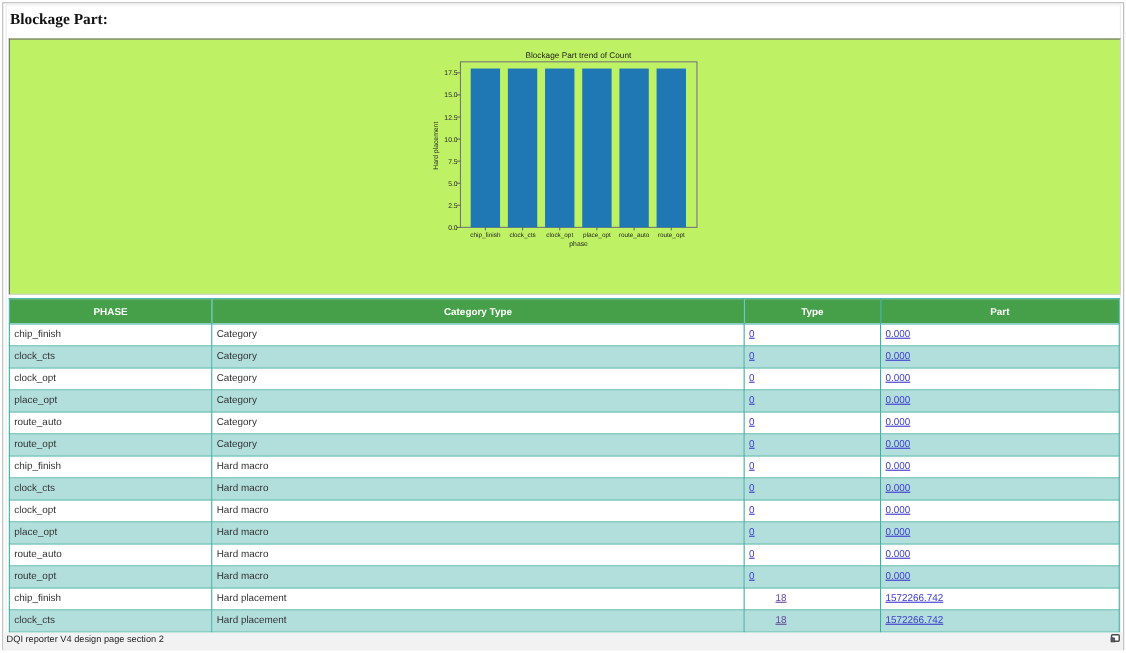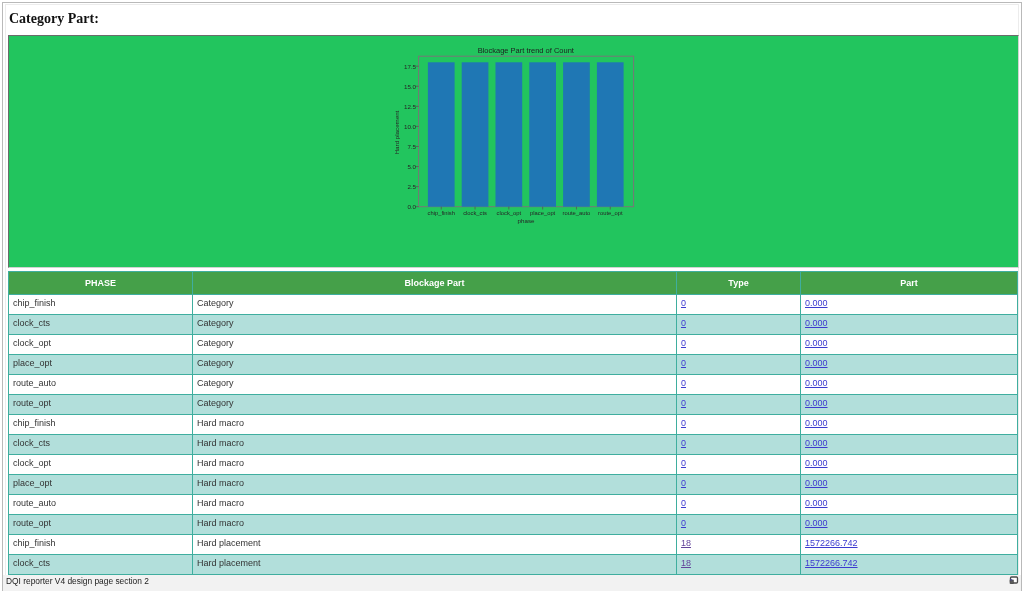--- a/index.html
+++ b/index.html
@@ -2,42 +2,42 @@
 <html><head>
 <meta charset="utf-8">
 <style>
   html,body{margin:0;padding:0;}
   body{width:1024px;height:594px;background:#fff;position:relative;overflow:hidden;
        font-family:"Liberation Sans",sans-serif;}
   .outer{position:absolute;left:2px;top:2px;width:1018px;height:587px;border:1px solid #b9b9b9;}
   .inner{position:absolute;left:5px;top:4px;width:1012px;height:584px;border:1px solid #ececec;}
   .title{position:absolute;left:9px;top:13px;font-family:"Liberation Serif",serif;
          font-weight:bold;font-size:14px;color:#111;line-height:12px;}
-  .chartbox{position:absolute;left:8px;top:35px;width:1009px;height:231px;background:#22c55e;
+  .chartbox{position:absolute;left:8px;top:35px;width:1009px;height:231px;background:#bef264;
             border-top:1px solid #6b6b6b;border-left:1px solid #6b6b6b;
             border-right:1px solid #d2d2d2;border-bottom:1px solid #d2d2d2;}
   .chart{position:absolute;left:375px;top:3px;}
   table.data{position:absolute;left:8px;top:271px;border-collapse:collapse;table-layout:fixed;
              width:1009px;font-size:9px;color:#333;}
   table.data td, table.data th{border:1px solid #3fae9f;padding:0 0 3px 4px;overflow:hidden;
              white-space:nowrap;text-align:left;font-weight:normal;}
   table.data th{background:#45a049;color:#fff;font-weight:bold;text-align:center;height:22px;
              font-size:9px;padding:0;}
   table.data td{height:16px;background:#fff;}
   tr.alt td{background:#b2dfdb;}
   a.lnk{color:#3d3ad0;text-decoration:underline;}
-  a.vis{color:#64459b;text-decoration:underline;}
+  a.vis{color:#64459b;text-decoration:underline;margin-left:24px;}
   .footer{position:absolute;left:3px;top:575px;width:1018px;height:16px;background:#f2f2f2;}
   .ftext{position:absolute;left:3px;top:1px;font-size:8.4px;color:#222;}
 </style>
 </head>
 <body>
 <div class="outer"></div>
 <div class="inner"></div>
-<div class="title">Category Part:</div>
+<div class="title">Blockage Part:</div>
 <div class="chartbox">
   <svg class="chart" width="285" height="200" viewBox="0 0 285 200">
     <text x="141.8" y="14" font-size="7.5" fill="#1f1f1f" text-anchor="middle">Blockage Part trend of Count</text>
     <rect x="34.6" y="17.2" width="215" height="150.5" fill="none" stroke="#777" stroke-width="1"></rect>
     <g fill="#1f77b4">
       <rect x="43.90" y="23.3" width="26.7" height="144.4"></rect>
       <rect x="77.70" y="23.3" width="26.7" height="144.4"></rect>
       <rect x="111.50" y="23.3" width="26.7" height="144.4"></rect>
       <rect x="145.30" y="23.3" width="26.7" height="144.4"></rect>
       <rect x="179.10" y="23.3" width="26.7" height="144.4"></rect>
@@ -86,21 +86,21 @@
 <table class="data">
   <colgroup>
     <col style="width:184px">
       <col style="width:484px">
       <col style="width:124px">
       <col style="width:217px">
   </colgroup>
   <tbody>
       <tr>
         <th>PHASE</th>
-        <th>Blockage Part</th>
+        <th>Category Type</th>
         <th>Type</th>
         <th>Part</th>
       </tr>
   <tr>
         <td>chip_finish</td>
         <td>Category</td>
         <td><a class="lnk">0</a></td>
         <td><a class="lnk">0.000</a></td>
       </tr>
   <tr class="alt">

